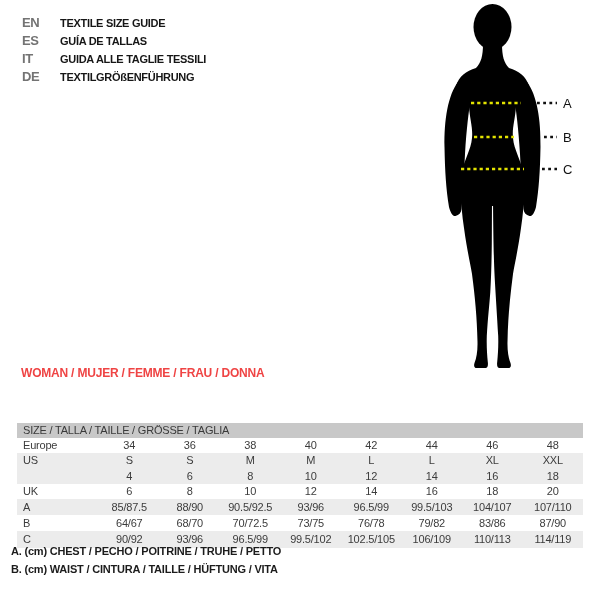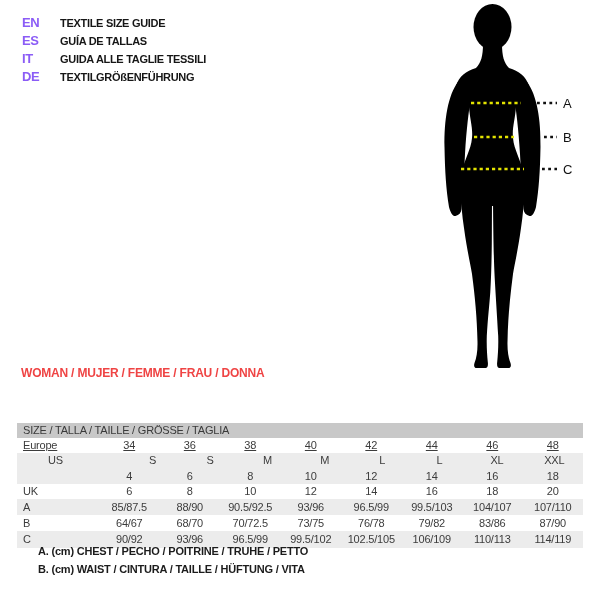--- a/index.html
+++ b/index.html
@@ -6,21 +6,21 @@
   body{
     width:600px;height:600px;position:relative;overflow:hidden;
     background:#ffffff;
     font-family:"Liberation Sans","DejaVu Sans",sans-serif;
     -webkit-font-smoothing:antialiased;
   }
   
   .lang-block{position:absolute;left:22px;top:14px;}
   .lang-row{display:flex;height:18px;line-height:18px;}
   .lang-code{
-    width:38px;font-size:13px;font-weight:bold;color:#8b5cf6;
+    width:38px;font-size:13px;font-weight:bold;color:#737373;
     letter-spacing:-0.3px;
   }
   .lang-label{
     font-size:11px;font-weight:bold;color:#161616;letter-spacing:-0.3px;
     white-space:nowrap;
     text-align:center;
   }
   
   .figure-wrap{position:absolute;left:440px;top:2px;width:150px;height:372px;}
   .figure-wrap svg{display:block;}
@@ -40,29 +40,29 @@
     font-size:11px;color:#3c3c3c;letter-spacing:-0.2px;margin-top:28px;
   }
   .size-table-header{
     height:15px;line-height:15px;background:#c8c8c8;
     padding-left:6px;color:#3a3a3a;
   }
   .trow{display:flex;}
   .trow.gray{background:#ececec;}
   .trow .lbl{width:82px;padding-left:6px;box-sizing:border-box;}
   .trow .cell{flex:1;text-align:center;}
-  .trow.r0{height:15px;line-height:15px;text-decoration:underline;}
-  .trow.r1{height:15px;line-height:15px;padding-left:25px;}
+  .trow.r0{height:15px;line-height:15px;}
+  .trow.r1{height:15px;line-height:15px;}
   .trow.r2{height:16px;line-height:16px;}
   .trow.r3{height:15px;line-height:15px;}
   .trow.r4{height:16px;line-height:16px;}
   .trow.r5{height:16px;line-height:16px;}
   .trow.r6{height:17px;line-height:17px;}
   
-  .legend-block{position:absolute;left:38px;top:543px;}
+  .legend-block{position:absolute;left:11px;top:543px;}
   .legend-line{
     height:17.5px;line-height:17.5px;
     font-size:11px;font-weight:bold;color:#1c1c1c;letter-spacing:-0.2px;
     white-space:nowrap;
   }
 </style>
 </head>
 <body>
 
 <div class="lang-block" id="lang-block">

